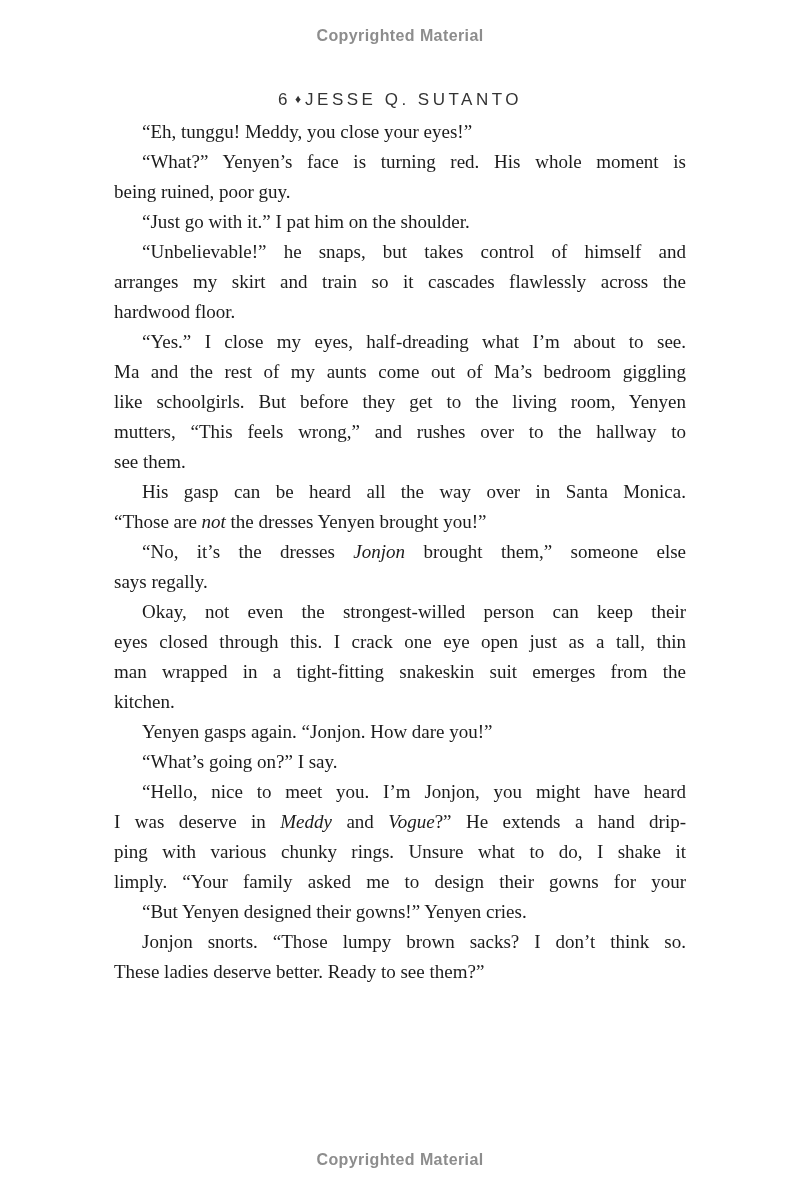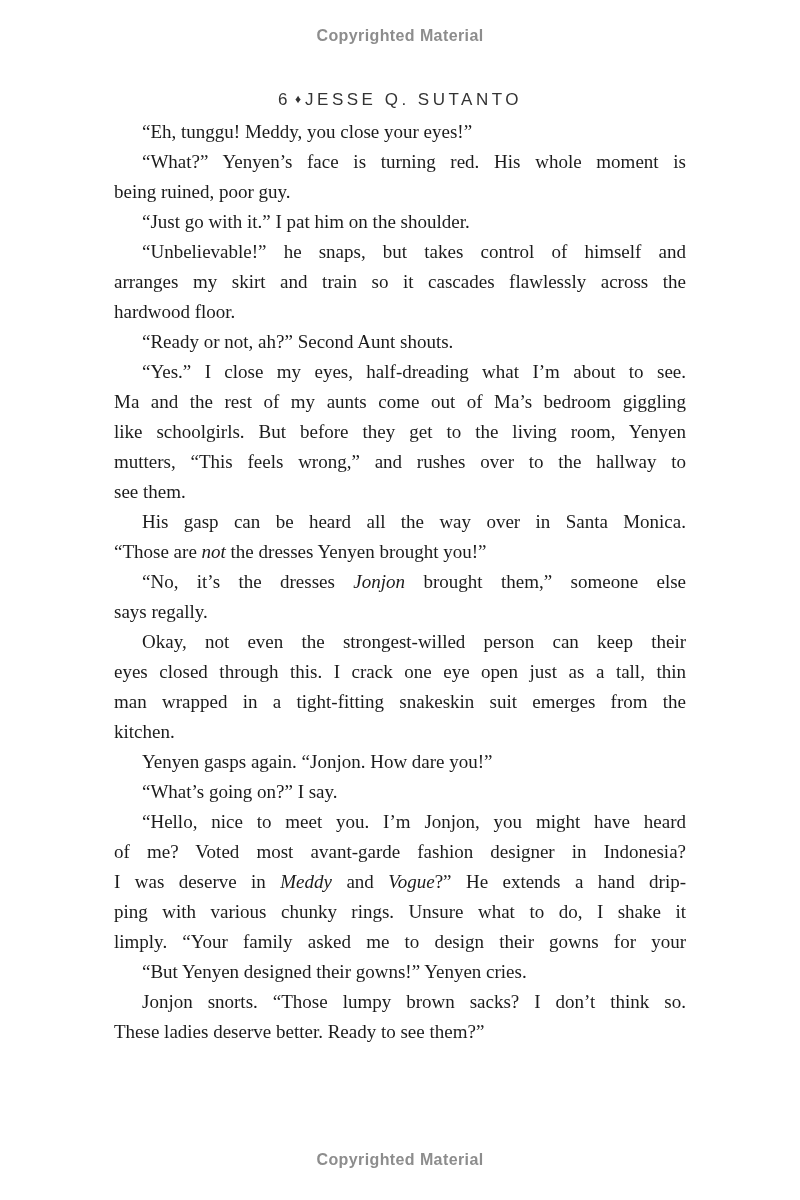--- a/index.html
+++ b/index.html
@@ -70,38 +70,36 @@
   </div>
 
   <div class="body-text">
       <div class="line indent"><span>“Eh, tunggu! Meddy, you close your eyes!”</span></div>
       <div class="line indent justify"><span>“What?” Yenyen’s face is turning red. His whole moment is</span></div>
       <div class="line"><span>being ruined, poor guy.</span></div>
       <div class="line indent"><span>“Just go with it.” I pat him on the shoulder.</span></div>
       <div class="line indent justify"><span>“Unbelievable!” he snaps, but takes control of himself and</span></div>
       <div class="line justify"><span>arranges my skirt and train so it cascades flawlessly across the</span></div>
       <div class="line"><span>hardwood floor.</span></div>
-      <div class="line indent"><span>“Ready or not, ah?” Second Aunt shouts.</span></div>
       <div class="line indent justify"><span>“Yes.” I close my eyes, half-dreading what I’m about to see.</span></div>
       <div class="line justify"><span>Ma and the rest of my aunts come out of Ma’s bedroom giggling</span></div>
       <div class="line justify"><span>like schoolgirls. But before they get to the living room, Yenyen</span></div>
       <div class="line justify"><span>mutters, “This feels wrong,” and rushes over to the hallway to</span></div>
       <div class="line"><span>see them.</span></div>
       <div class="line indent justify"><span>His gasp can be heard all the way over in Santa Monica.</span></div>
       <div class="line"><span>“Those are </span><i>not</i><span> the dresses Yenyen brought you!”</span></div>
       <div class="line indent justify"><span>“No, it’s the dresses </span><i>Jonjon</i><span> brought them,” someone else</span></div>
       <div class="line"><span>says regally.</span></div>
       <div class="line indent justify"><span>Okay, not even the strongest-willed person can keep their</span></div>
       <div class="line justify"><span>eyes closed through this. I crack one eye open just as a tall, thin</span></div>
       <div class="line justify"><span>man wrapped in a tight-fitting snakeskin suit emerges from the</span></div>
       <div class="line"><span>kitchen.</span></div>
       <div class="line indent"><span>Yenyen gasps again. “Jonjon. How dare you!”</span></div>
       <div class="line indent"><span>“What’s going on?” I say.</span></div>
       <div class="line indent justify"><span>“Hello, nice to meet you. I’m Jonjon, you might have heard</span></div>
-      <div class="line justify"><span>of me? Voted most avant-garde fashion designer in Indonesia?</span></div>
       <div class="line justify"><span>I was deserve in </span><i>Meddy</i><span> and </span><i>Vogue</i><span>?” He extends a hand drip-</span></div>
       <div class="line justify"><span>ping with various chunky rings. Unsure what to do, I shake it</span></div>
       <div class="line justify"><span>limply. “Your family asked me to design their gowns for your</span></div>
       <div class="line indent"><span>“But Yenyen designed their gowns!” Yenyen cries.</span></div>
       <div class="line indent justify"><span>Jonjon snorts. “Those lumpy brown sacks? I don’t think so.</span></div>
       <div class="line"><span>These ladies deserve better. Ready to see them?”</span></div>
     </div>
 
   <div class="copyright copyright-bottom">Copyrighted Material</div>
 

